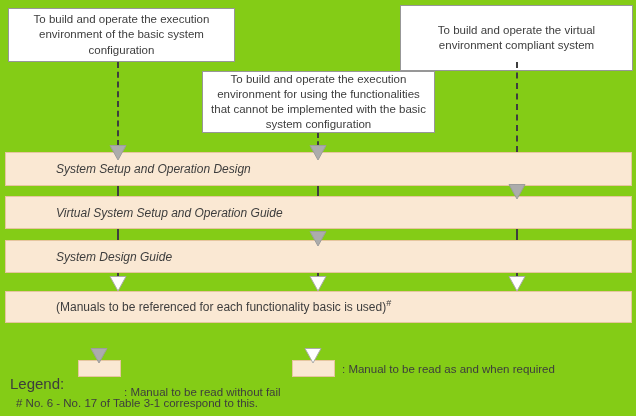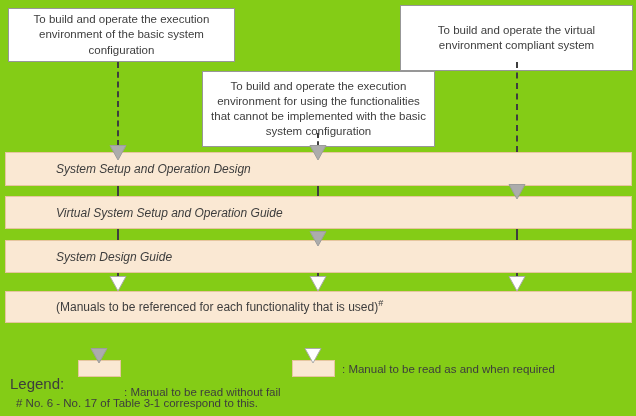--- a/index.html
+++ b/index.html
@@ -19,21 +19,21 @@
     box-sizing: border-box;
     display: flex;
     align-items: center;
     justify-content: center;
     text-align: center;
     font-size: 11.5px;
     line-height: 1.32;
     padding: 2px 5px;
   }
   .topbox-left   { left: 8px;   top: 8px;  width: 227px; height: 54px; }
-  .topbox-middle { left: 202px; top: 71px; width: 233px; height: 76px; }
+  .topbox-middle { left: 202px; top: 71px; width: 233px; height: 62px; }
   .topbox-right  { left: 400px; top: 5px;  width: 233px; height: 66px; }
   .bar {
     position: absolute;
     left: 5px;
     width: 627px;
     background: #fae8d3;
     border: 1px solid #e6c69f;
     box-sizing: border-box;
     display: flex;
     align-items: center;
@@ -114,21 +114,21 @@
   <div class="bar bar-1 bar-italic">
     <span>System Setup and Operation Design</span>
   </div>
   <div class="bar bar-3 bar-italic">
     <span>System Design Guide</span>
   </div>
   <div class="bar bar-2 bar-italic">
     <span>Virtual System Setup and Operation Guide</span>
   </div>
   <div class="bar bar-4">
-    <span><span>(Manuals to be referenced for each functionality that is used)</span><sup>#</sup></span>
+    <span><span>(Manuals to be referenced for each functionality basic is used)</span><sup>#</sup></span>
   </div>
 
   <svg class="arrow" style="left:109px; top:145px;" viewBox="0 0 18 16">
       <polygon points="1,0.5 17,0.5 9,15" fill="#acacac" stroke="#9c9c9c" stroke-width="1"></polygon>
     </svg>
   <svg class="arrow" style="left:309px; top:145px;" viewBox="0 0 18 16">
       <polygon points="1,0.5 17,0.5 9,15" fill="#acacac" stroke="#9c9c9c" stroke-width="1"></polygon>
     </svg>
   <svg class="arrow" style="left:508px; top:184px;" viewBox="0 0 18 16">
       <polygon points="1,0.5 17,0.5 9,15" fill="#acacac" stroke="#9c9c9c" stroke-width="1"></polygon>

